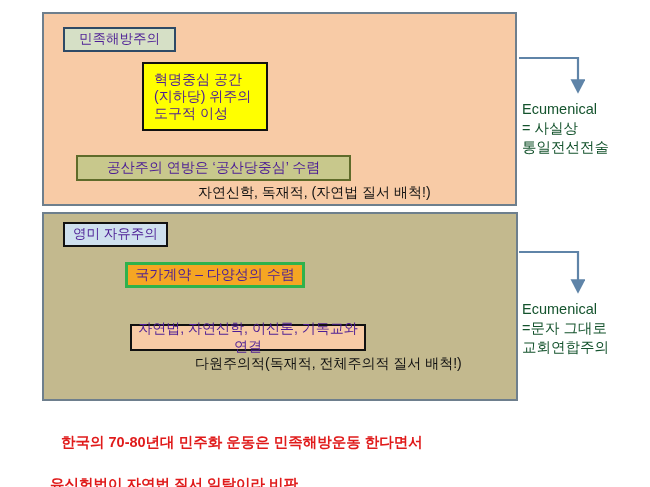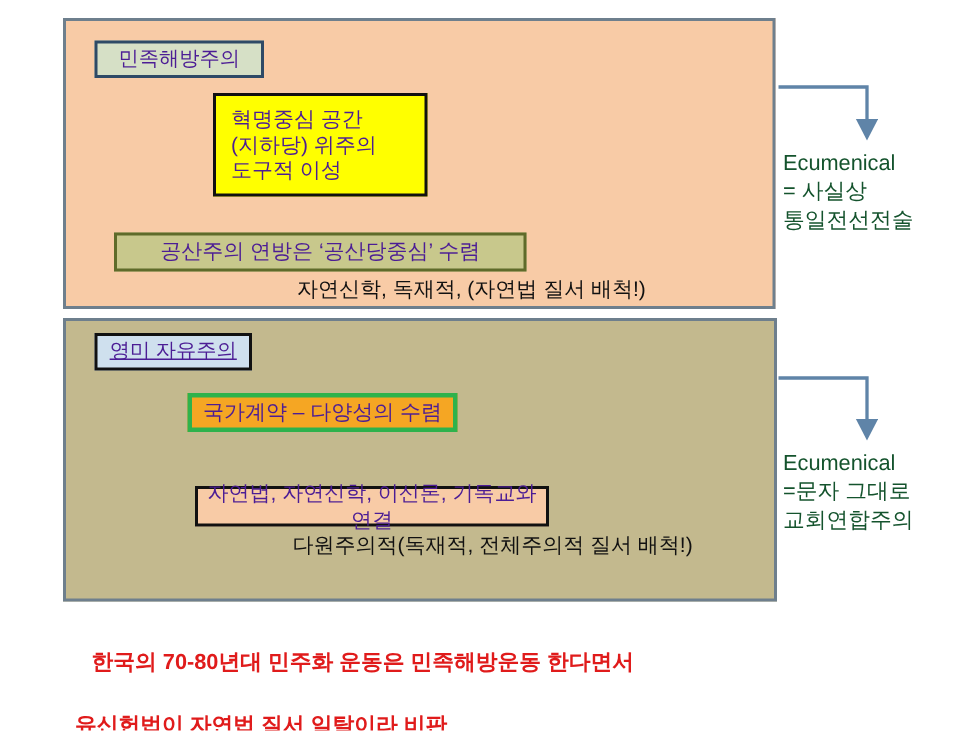--- a/index.html
+++ b/index.html
@@ -57,21 +57,21 @@
     top: 27px;
     width: 113px;
     height: 25px;
     background: #d6e0c6;
     border: 2px solid #2e4a66;
     font-size: 13.5px;
   }
   #node-revolution {
     left: 142px;
     top: 62px;
-    width: 143px;
+    width: 126px;
     height: 69px;
     background: #ffff00;
     border: 2px solid #111111;
     font-size: 14px;
     justify-content: flex-start;
     padding-left: 10px;
     text-align: left;
   }
   #node-communist {
     left: 76px;
@@ -94,21 +94,20 @@
   }
   
   #node-liberalism {
     left: 63px;
     top: 222px;
     width: 105px;
     height: 25px;
     background: #cfe0ee;
     border: 2px solid #111111;
     font-size: 13.5px;
-    text-decoration: underline;
   }
   #node-contract {
     left: 125px;
     top: 262px;
     width: 180px;
     height: 26px;
     background: #f5a623;
     border: 3px solid #2eb24c;
     font-size: 14px;
   }

